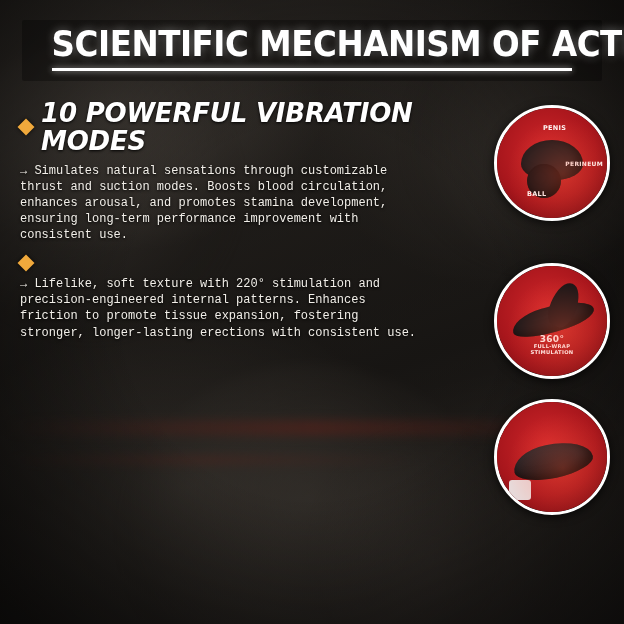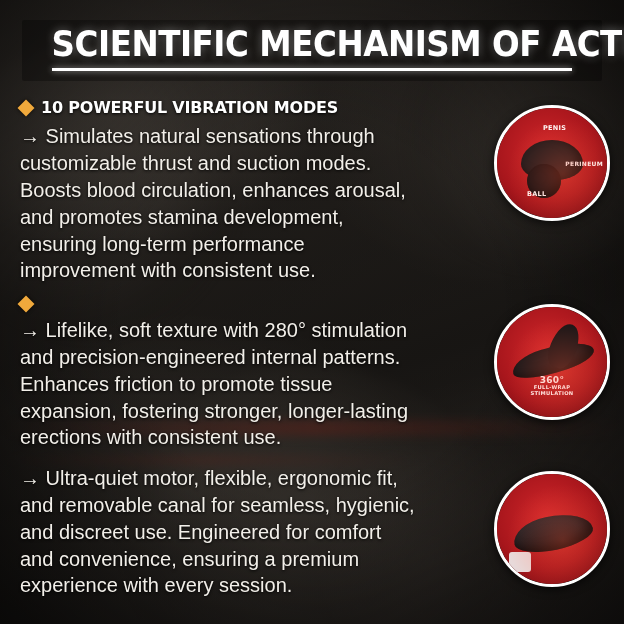--- a/index.html
+++ b/index.html
@@ -118,30 +118,31 @@
     width: 12px;
     height: 12px;
     background: #f0a93c;
     transform: rotate(45deg);
     flex: 0 0 auto;
     box-shadow: 0 0 4px rgba(0,0,0,0.8);
   }
   .heading {
     font-family: "DejaVu Sans", sans-serif;
     font-weight: bold;
-    font-size: 16px;
+    font-size: 26px;
     color: #ffffff;
     letter-spacing: -0.2px;
     text-transform: uppercase;
     text-shadow: 0 1px 3px rgba(0,0,0,0.95);
     line-height: 1.1;
+    font-style: italic;
   }
   .body-text {
-    font-family: Liberation Sans, sans-serif;
-    font-size: 20px;
+    font-family: Liberation Mono, monospace;
+    font-size: 12px;
     line-height: 1.34;
     color: #f2efe9;
     text-shadow: 0 1px 3px rgba(0,0,0,0.95);
     max-width: 400px;
   }
 
   
   .circle {
     flex: 0 0 auto;
     width: 110px;
@@ -266,37 +267,36 @@
           <span class="circ-label lbl-ball">BALL</span>
           <div class="glow"></div>
         </div>
       </div>
 
       <div class="section">
         <div class="sec-text">
           <div class="heading-row">
             <span class="diamond"></span>
           </div>
-          <div class="body-text">→ Lifelike, soft texture with 280° stimulation and precision-engineered internal patterns. Enhances friction to promote tissue expansion, fostering stronger, longer-lasting erections with consistent use.</div>
+          <div class="body-text">→ Lifelike, soft texture with 220° stimulation and precision-engineered internal patterns. Enhances friction to promote tissue expansion, fostering stronger, longer-lasting erections with consistent use.</div>
         </div>
         <div class="circle">
           <div class="circle-bg"></div>
           <div class="prod-2"></div>
           <div class="prod-2b"></div>
           <span class="circ-label lbl-360">
             <span class="big">360°</span>
             <span class="small">FULL-WRAP STIMULATION</span>
           </span>
           <div class="glow"></div>
         </div>
       </div>
 
       <div class="section">
         <div class="sec-text">
-          <div class="body-text">→ Ultra-quiet motor, flexible, ergonomic fit, and removable canal for seamless, hygienic, and discreet use. Engineered for comfort and convenience, ensuring a premium experience with every session.</div>
         </div>
         <div class="circle">
           <div class="circle-bg"></div>
           <div class="prod-3"></div>
           <div class="prod-3b"></div>
           <div class="glow"></div>
         </div>
       </div>
 
     </div>

